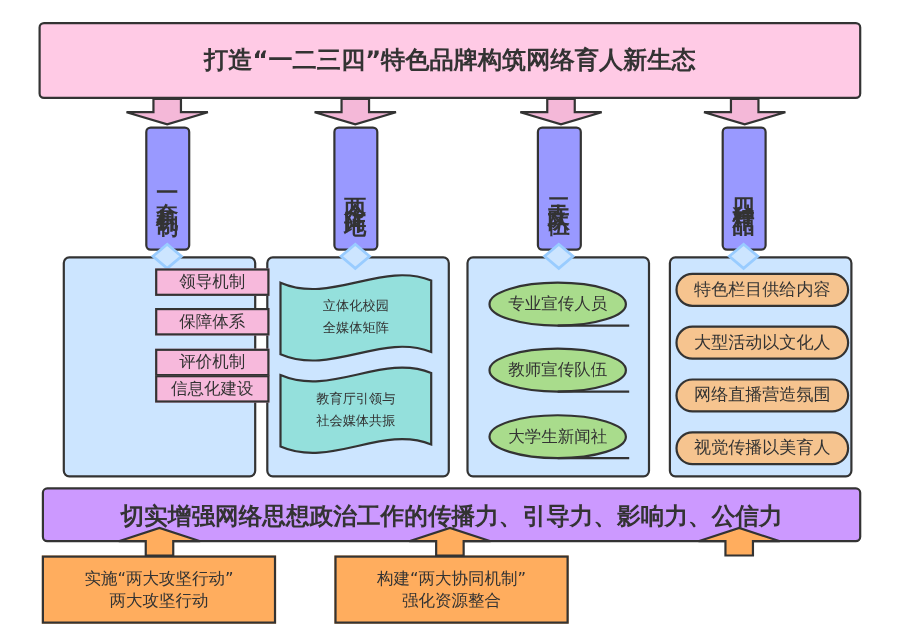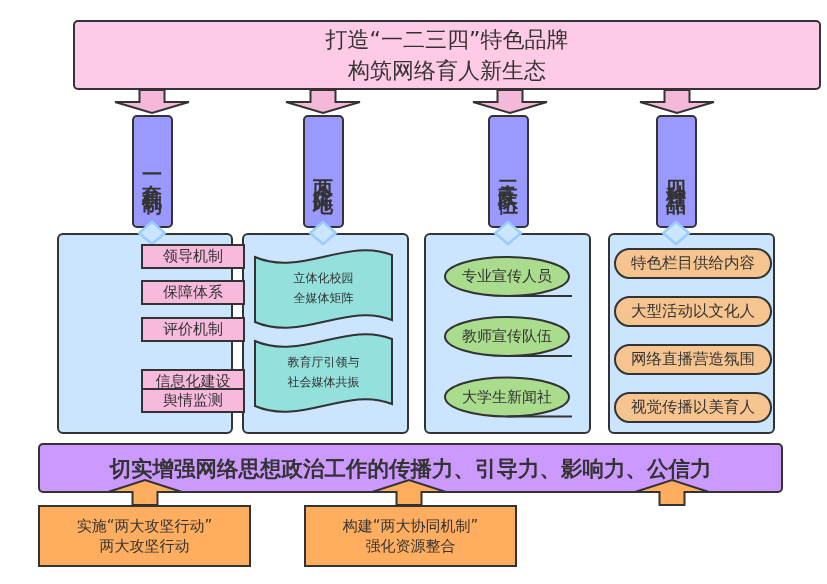--- a/index.html
+++ b/index.html
@@ -16,22 +16,22 @@
       --action-fill:#ffad5e;
       --border:#333333;
       --text:#333333;
     }
     html,body{margin:0;padding:0;background:#ffffff;}
     #canvas{position:relative;width:827px;height:584px;overflow:hidden;background:#ffffff;
       font-family:"DejaVu Sans", sans-serif;color:var(--text);}
     .abs{position:absolute;box-sizing:border-box;}
     .z1{z-index:1;} .z3{z-index:3;}
     .header{left:35px;top:20px;width:748px;height:70px;background:var(--header-fill);
-      border:2px solid var(--border);border-radius:5px;display:flex;flex-direction:column;
-      align-items:center;justify-content:center;font-weight:normal;font-size:22px;line-height:31px;margin-left:38px;}
+      border:2px solid var(--border);border-radius:5px;display:flex;flex-direction:row;
+      align-items:center;justify-content:center;font-weight:bold;font-size:22px;line-height:31px;}
     .pillar{top:115px;width:41px;height:113px;background:var(--pillar-fill);border:2px solid var(--border);
       border-radius:5px;display:flex;align-items:center;justify-content:center;}
     .pillar span{writing-mode:vertical-rl;text-orientation:upright;font-weight:bold;font-size:20px;
       letter-spacing:5px;line-height:20px;margin-top:4px;}
     .panel{top:233px;height:201px;background:var(--panel-fill);border:2px solid var(--border);border-radius:6px;}
     .list-item{left:93px;width:104px;height:25px;background:var(--list-item-fill);border:2px solid var(--border);
       display:flex;align-items:center;justify-content:center;font-size:15px;margin-left:48px;}
     .pill{left:614px;width:158px;height:31px;background:var(--pill-fill);border:2px solid var(--border);
       border-radius:16px;display:flex;align-items:center;justify-content:center;font-size:15.5px;}
     .wave-text{left:255px;width:137px;height:40px;display:flex;flex-direction:column;align-items:center;
@@ -119,25 +119,22 @@
 
   <div class="abs z3 list-item" style="top:244px">
     <span>领导机制</span>
   </div>
   <div class="abs z3 list-item" style="top:280px">
     <span>保障体系</span>
   </div>
   <div class="abs z3 list-item" style="top:317px">
     <span>评价机制</span>
   </div>
-  <div class="abs z3 list-item" style="top:369px">
+  <div class="abs z3 list-item" style="top:341px">
     <span>信息化建设</span>
-  </div>
-  <div class="abs z3 list-item" style="top:388px">
-    <span>舆情监测</span>
   </div>
 
   <div class="abs z3 wave-text" style="top:268px">
     <div>立体化校园</div>
     <div>全媒体矩阵</div>
   </div>
   <div class="abs z3 wave-text" style="top:352px">
     <div>教育厅引领与</div>
     <div>社会媒体共振</div>
   </div>

